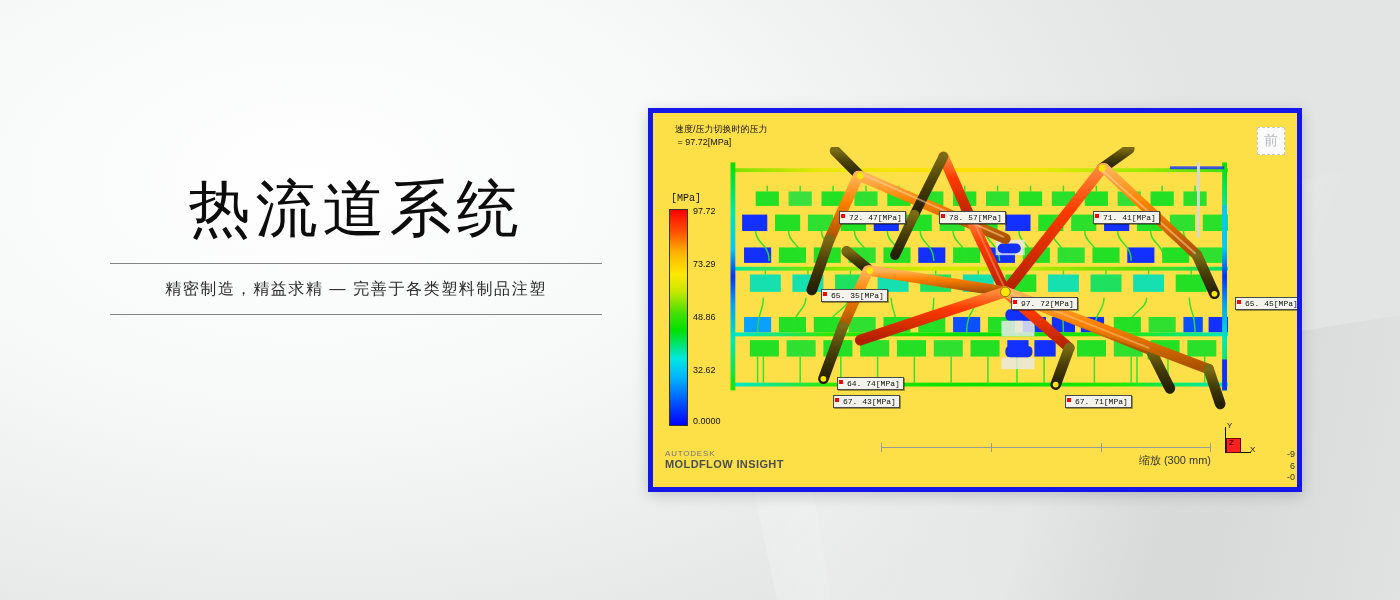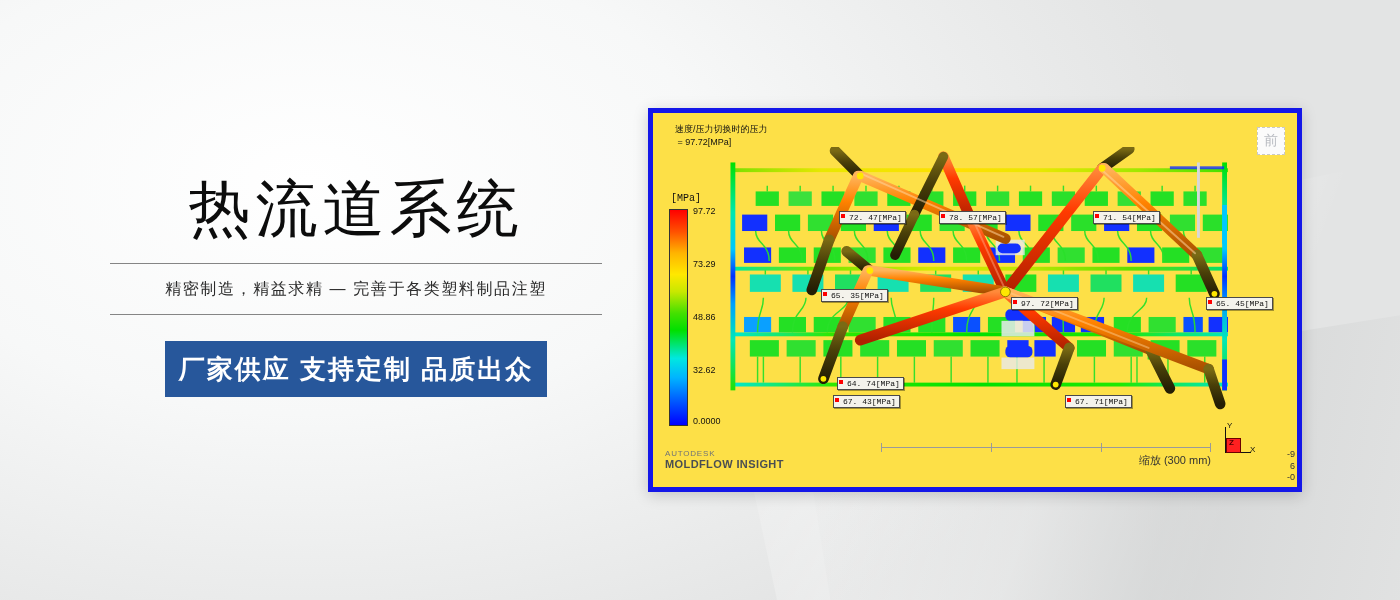--- a/index.html
+++ b/index.html
@@ -153,23 +153,20 @@
           <path d="M10 114 L0 136"></path>
       </g>
     </g>
   </svg>
 
   <div class="left">
     <div class="title-cn">热流道系统</div>
     <div class="rule"></div>
     <div class="subtitle">精密制造，精益求精 — 完善于各类塑料制品注塑</div>
     <div class="rule bottom"></div>
-    <div class="cta">
-      <span>厂家供应 支持定制 品质出众</span>
-    </div>
   </div>
 
   <div class="mf-shadow"></div>
   <div class="mf-frame">
     <div class="mf-inner">
 
       <div class="mf-title">速度/压力切换时的压力
  = 97.72[MPa]</div>
 
       <div class="mf-view-btn">
@@ -474,24 +471,24 @@
           <circle cx="400" cy="22" r="3.5" fill="#ffe800"></circle>
           <circle cx="160" cy="128" r="3.5" fill="#ffe800"></circle>
           <circle cx="112" cy="240" r="3" fill="#ffe800"></circle>
           <circle cx="352" cy="246" r="3" fill="#ffe800"></circle>
           <circle cx="516" cy="152" r="3" fill="#ffe800"></circle>
         </svg>
 
         
         <div class="callout" style="left:124px;top:64px"><span class="dot"></span><span>72. 47[MPa]</span></div>
         <div class="callout" style="left:224px;top:64px"><span class="dot"></span><span>78. 57[MPa]</span></div>
-        <div class="callout" style="left:378px;top:64px"><span class="dot"></span><span>71. 54[MPa]</span></div>
+        <div class="callout" style="left:378px;top:64px"><span class="dot"></span><span>71. 41[MPa]</span></div>
         <div class="callout" style="left:106px;top:142px"><span class="dot"></span><span>65. 35[MPa]</span></div>
         <div class="callout" style="left:296px;top:150px"><span class="dot"></span><span>97. 72[MPa]</span></div>
-        <div class="callout" style="left:491px;top:150px"><span class="dot"></span><span>65. 45[MPa]</span></div>
+        <div class="callout" style="left:520px;top:150px"><span class="dot"></span><span>65. 45[MPa]</span></div>
         <div class="callout" style="left:122px;top:230px"><span class="dot"></span><span>64. 74[MPa]</span></div>
         <div class="callout" style="left:118px;top:248px"><span class="dot"></span><span>67. 43[MPa]</span></div>
         <div class="callout" style="left:350px;top:248px"><span class="dot"></span><span>67. 71[MPa]</span></div>
       </div>
 
       <div class="brand">
         <div class="b1">AUTODESK</div>
         <div class="b2">MOLDFLOW  INSIGHT</div>
       </div>
 

